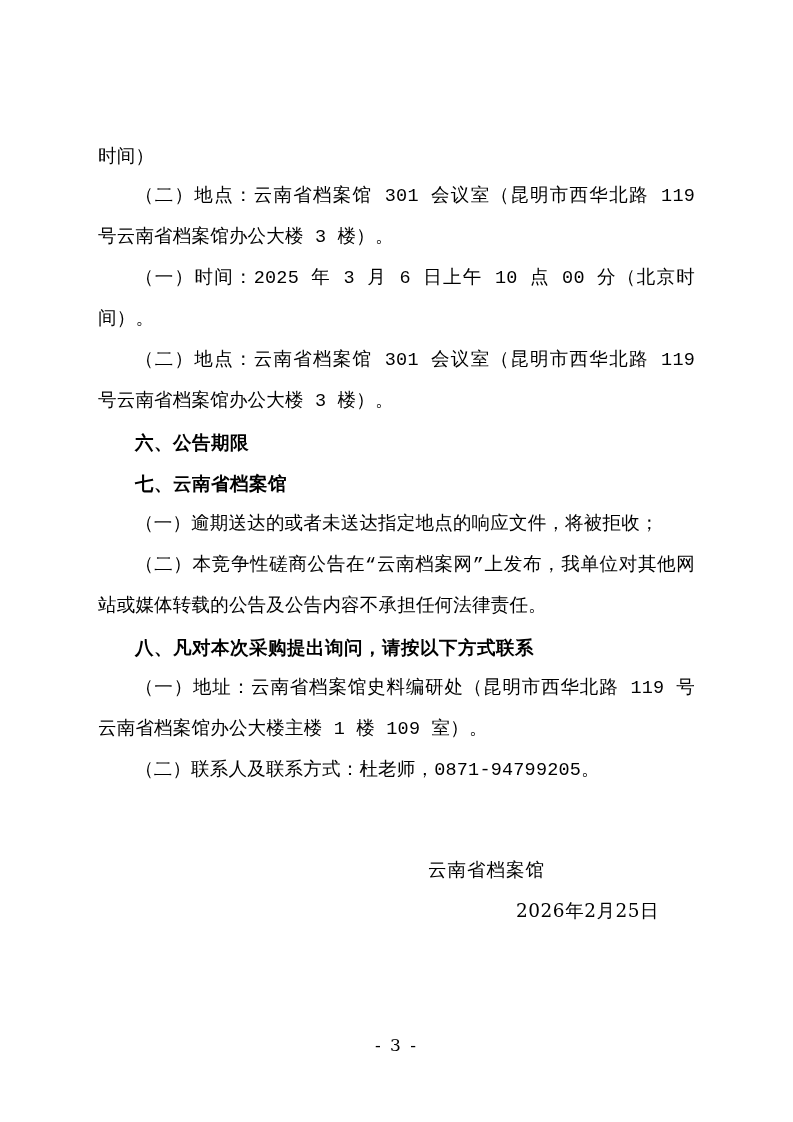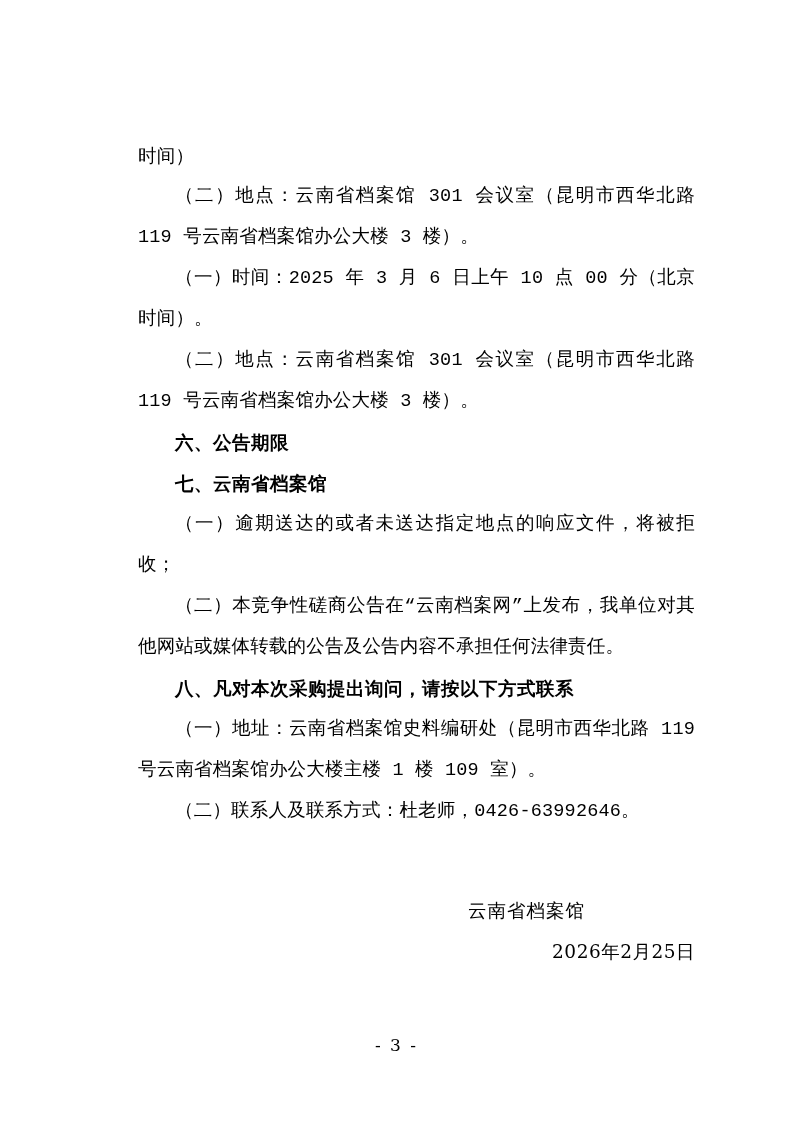--- a/index.html
+++ b/index.html
@@ -22,21 +22,20 @@
     height: 1122px;
     box-sizing: border-box;
     padding: 135px 98px 0 98px;
   }
   .doc-body {
     font-size: 18.5px;
     line-height: 41px;
     text-align: justify;
     text-justify: inter-ideograph;
     letter-spacing: 0.2px;
-    margin-left: 40px;
   }
   p {
     margin: 0;
     padding: 0;
   }
   .para {
     text-indent: 0;
   }
   .indent2 {
     text-indent: 2em;
@@ -51,21 +50,21 @@
     margin-top: 58px;
     line-height: 41px;
     font-size: 18.5px;
   }
   .sign-name {
     text-align: left;
     padding-left: 330px;
     letter-spacing: 1px;
   }
   .sign-date {
-    text-align: right;
+    text-align: center;
     padding-left: 382px;
     letter-spacing: 0.5px;
   }
   .page-number {
     position: absolute;
     left: 0;
     right: 0;
     top: 1035px;
     text-align: center;
     font-size: 17px;
@@ -81,21 +80,21 @@
     <p class="para">时间）</p>
     <p class="indent2">（二）地点：云南省档案馆 301 会议室（昆明市西华北路 119 号云南省档案馆办公大楼 3 楼）。</p>
     <p class="indent2">（一）时间：2025 年 3 月 6 日上午 10 点 00 分（北京时间）。</p>
     <p class="indent2">（二）地点：云南省档案馆 301 会议室（昆明市西华北路 119 号云南省档案馆办公大楼 3 楼）。</p>
     <p class="heading">六、公告期限</p>
     <p class="heading">七、云南省档案馆</p>
     <p class="indent2">（一）逾期送达的或者未送达指定地点的响应文件，将被拒收；</p>
     <p class="indent2">（二）本竞争性磋商公告在“云南档案网”上发布，我单位对其他网站或媒体转载的公告及公告内容不承担任何法律责任。</p>
     <p class="heading">八、凡对本次采购提出询问，请按以下方式联系</p>
     <p class="indent2">（一）地址：云南省档案馆史料编研处（昆明市西华北路 119 号云南省档案馆办公大楼主楼 1 楼 109 室）。</p>
-    <p class="indent2">（二）联系人及联系方式：杜老师，0426-63992646。</p>
+    <p class="indent2">（二）联系人及联系方式：杜老师，0871-94799205。</p>
 
     <div class="signature-block">
       <p class="sign-name">云南省档案馆</p>
       <p class="sign-date">2026年2月25日</p>
     </div>
   </div>
 
   <div class="page-number">- 3 -</div>
 </div>
 

